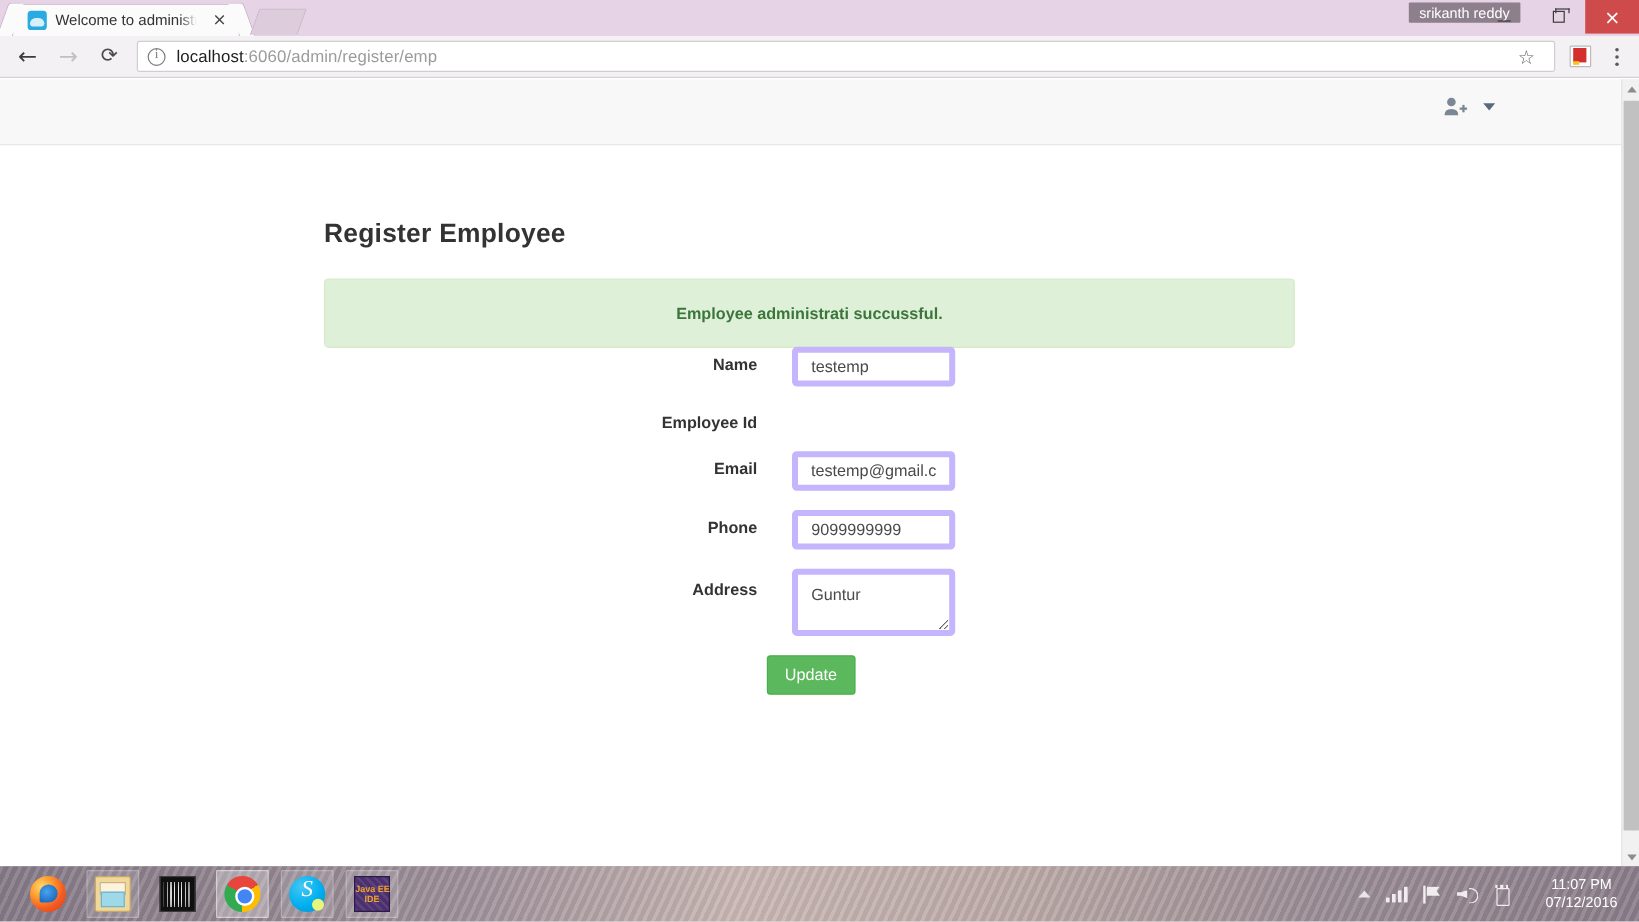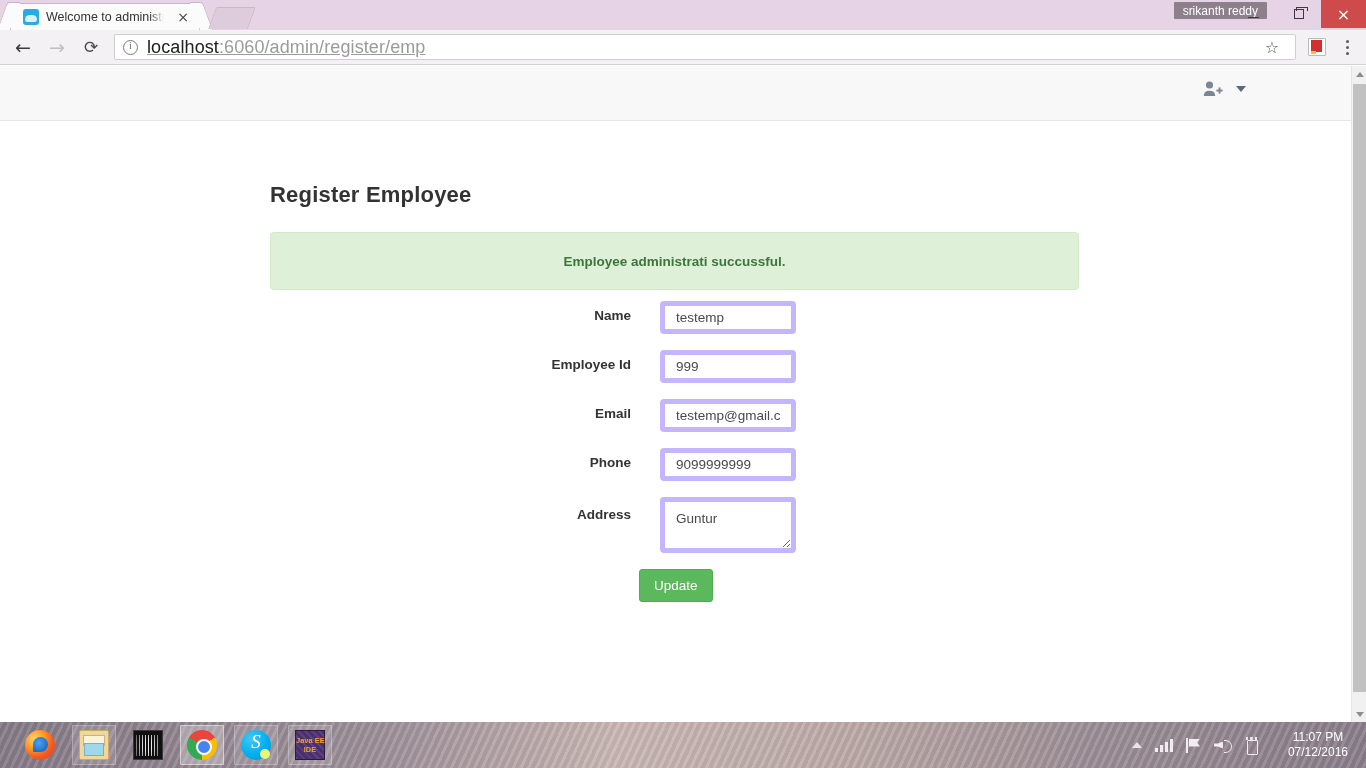--- a/index.html
+++ b/index.html
@@ -107,21 +107,21 @@
   }
   .info-icon {
     width: 15px; height: 15px; border: 1.4px solid #7a7a7a; border-radius: 50%;
     position: relative; flex: 0 0 15px; margin-right: 9px;
   }
   .info-icon:before {
     content: "i"; position: absolute; left: 0; right: 0; top: -2px;
     text-align: center; font-size: 11px; color: #7a7a7a;
     font-family: "Liberation Serif", serif;
   }
-  .url { font-size: 18px; color: #9b9b9b; letter-spacing: .1px; text-decoration: underline; }
+  .url { font-size: 14px; color: #9b9b9b; letter-spacing: .1px; }
   .url b { color: #202020; font-weight: normal; }
   .star {
     width: 26px; text-align: center; font-size: 16px; color: #5d5d5d;
     font-family: "DejaVu Sans", sans-serif; margin-right: 2px;
   }
   .ext-icon {
     width: 18px; height: 18px; margin: 0 6px 0 4px; background: #fdfdfd;
     border: 1px solid #bbb; position: relative; border-radius: 1px; flex: 0 0 18px;
   }
   .ext-icon:before {
@@ -170,21 +170,21 @@
     font-size: 22px; color: #333; font-weight: bold; letter-spacing: .2px;
     padding-bottom: 25px; border-bottom: 1px solid #eee;
   }
   .alert {
     position: absolute; left: 270px; top: 111px; width: 809px; height: 58px;
     background: #dff0d8; border: 1px solid #d6e9c6; border-radius: 4px;
     display: flex; align-items: center; justify-content: center;
   }
   .alert-text { font-size: 13.5px; color: #3c763d; font-weight: bold; }
 
-  .form { position: absolute; left: 0; top: 180px; width: 1093px; }
+  .form { position: absolute; left: 0; top: 168px; width: 1093px; }
   .form-row {
     display: flex; align-items: flex-start; margin-bottom: 16px;
   }
   .form-label {
     width: 660px; text-align: right; padding-right: 29px; font-size: 13.5px;
     color: #333; font-weight: bold; padding-top: 7px;
   }
   .form-label.addr { padding-top: 10px; }
   .form-control {
     width: 136px; height: 33px; border: 5px solid #c4b5fd; border-radius: 4px;
@@ -415,21 +415,20 @@
         <span class="alert-text">Employee administrati succussful.</span>
       </div>
 
       <form class="form">
         <div class="form-row">
           <div class="form-label">Name</div>
           <input class="form-control" value="testemp" style="">
         </div>
         <div class="form-row">
           <div class="form-label">Employee Id</div>
-          <input class="form-control" value="999" style="">
         </div>
         <div class="form-row">
           <div class="form-label">Email</div>
           <input class="form-control" value="testemp@gmail.com" style="">
         </div>
         <div class="form-row">
           <div class="form-label">Phone</div>
           <input class="form-control" value="9099999999" style="">
         </div>
         <div class="form-row">

